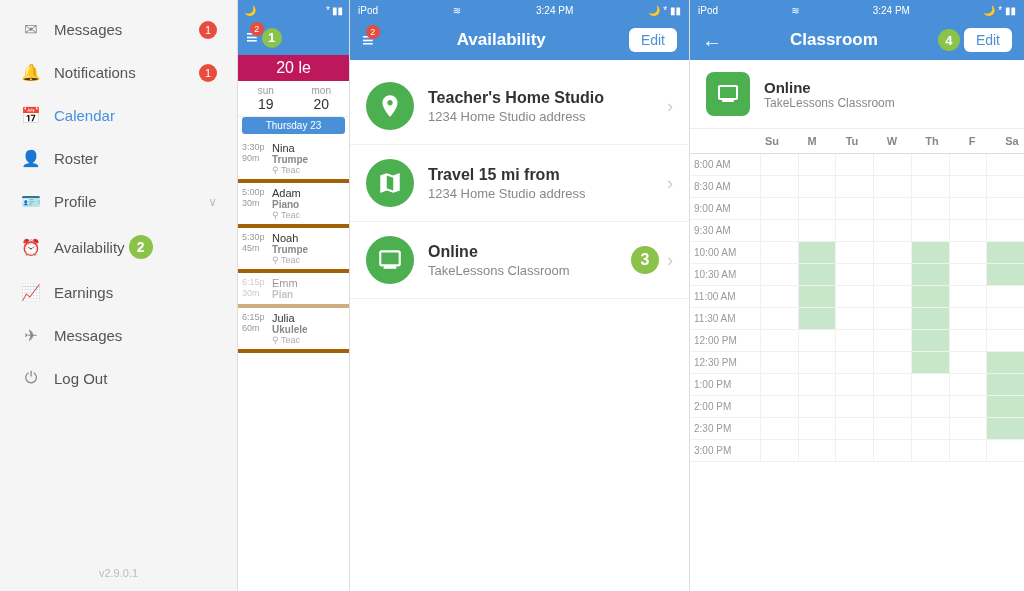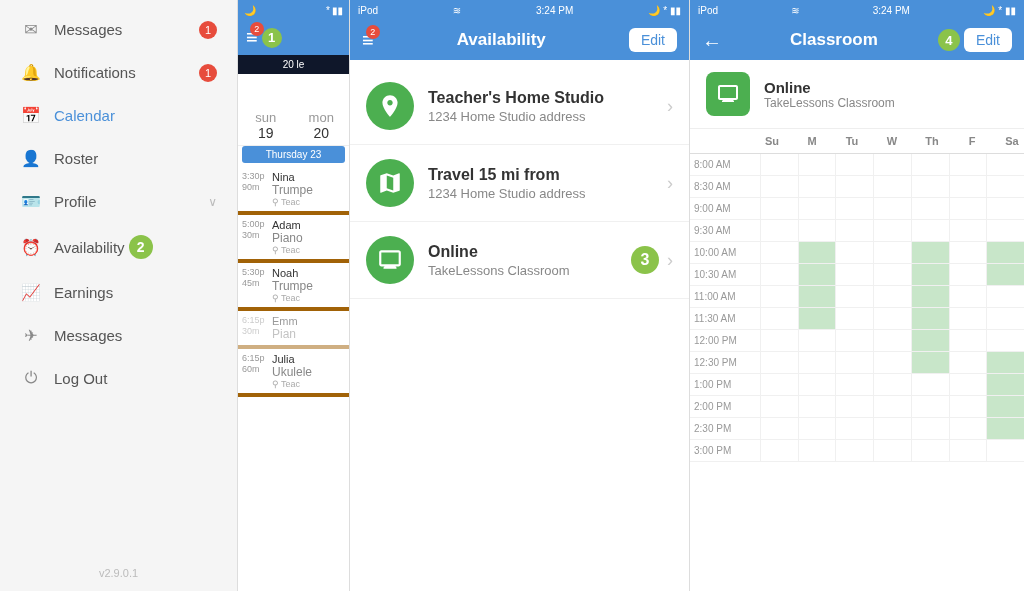--- a/index.html
+++ b/index.html
@@ -129,40 +129,39 @@
       width: 20px;
       height: 20px;
       display: flex;
       align-items: center;
       justify-content: center;
       font-weight: bold;
       font-size: 13px;
       margin-right: 4px;
     }
     .cal-banner {
-      background: #0f172a;
+      background: #be185d;
       color: white;
       text-align: center;
-      font-size: 10px;
+      font-size: 16px;
       padding: 4px;
     }
     .cal-days-header {
       display: flex;
       border-bottom: 1px solid #eee;
     }
     .cal-day-col {
       flex: 1;
       text-align: center;
       padding: 4px 2px;
     }
     .cal-day-label {
-      font-size: 13px;
+      font-size: 10px;
       color: #999;
       text-transform: lowercase;
-      margin-top: 32px;
     }
     .cal-day-num {
       font-size: 14px;
       color: #333;
     }
     .cal-thursday-bar {
       background: #4a90d9;
       color: white;
       text-align: center;
       font-size: 10px;
@@ -194,22 +193,23 @@
     }
     .cal-name {
       font-size: 11px;
       font-weight: 500;
       color: #333;
       white-space: nowrap;
       overflow: hidden;
       text-overflow: ellipsis;
     }
     .cal-instrument {
-      font-size: 12px;
+      font-size: 10px;
       color: #888;
+      font-weight: bold;
     }
     .cal-location {
       font-size: 9px;
       color: #aaa;
     }
     .cal-entry-blurred {
       opacity: 0.5;
     }
 
     

